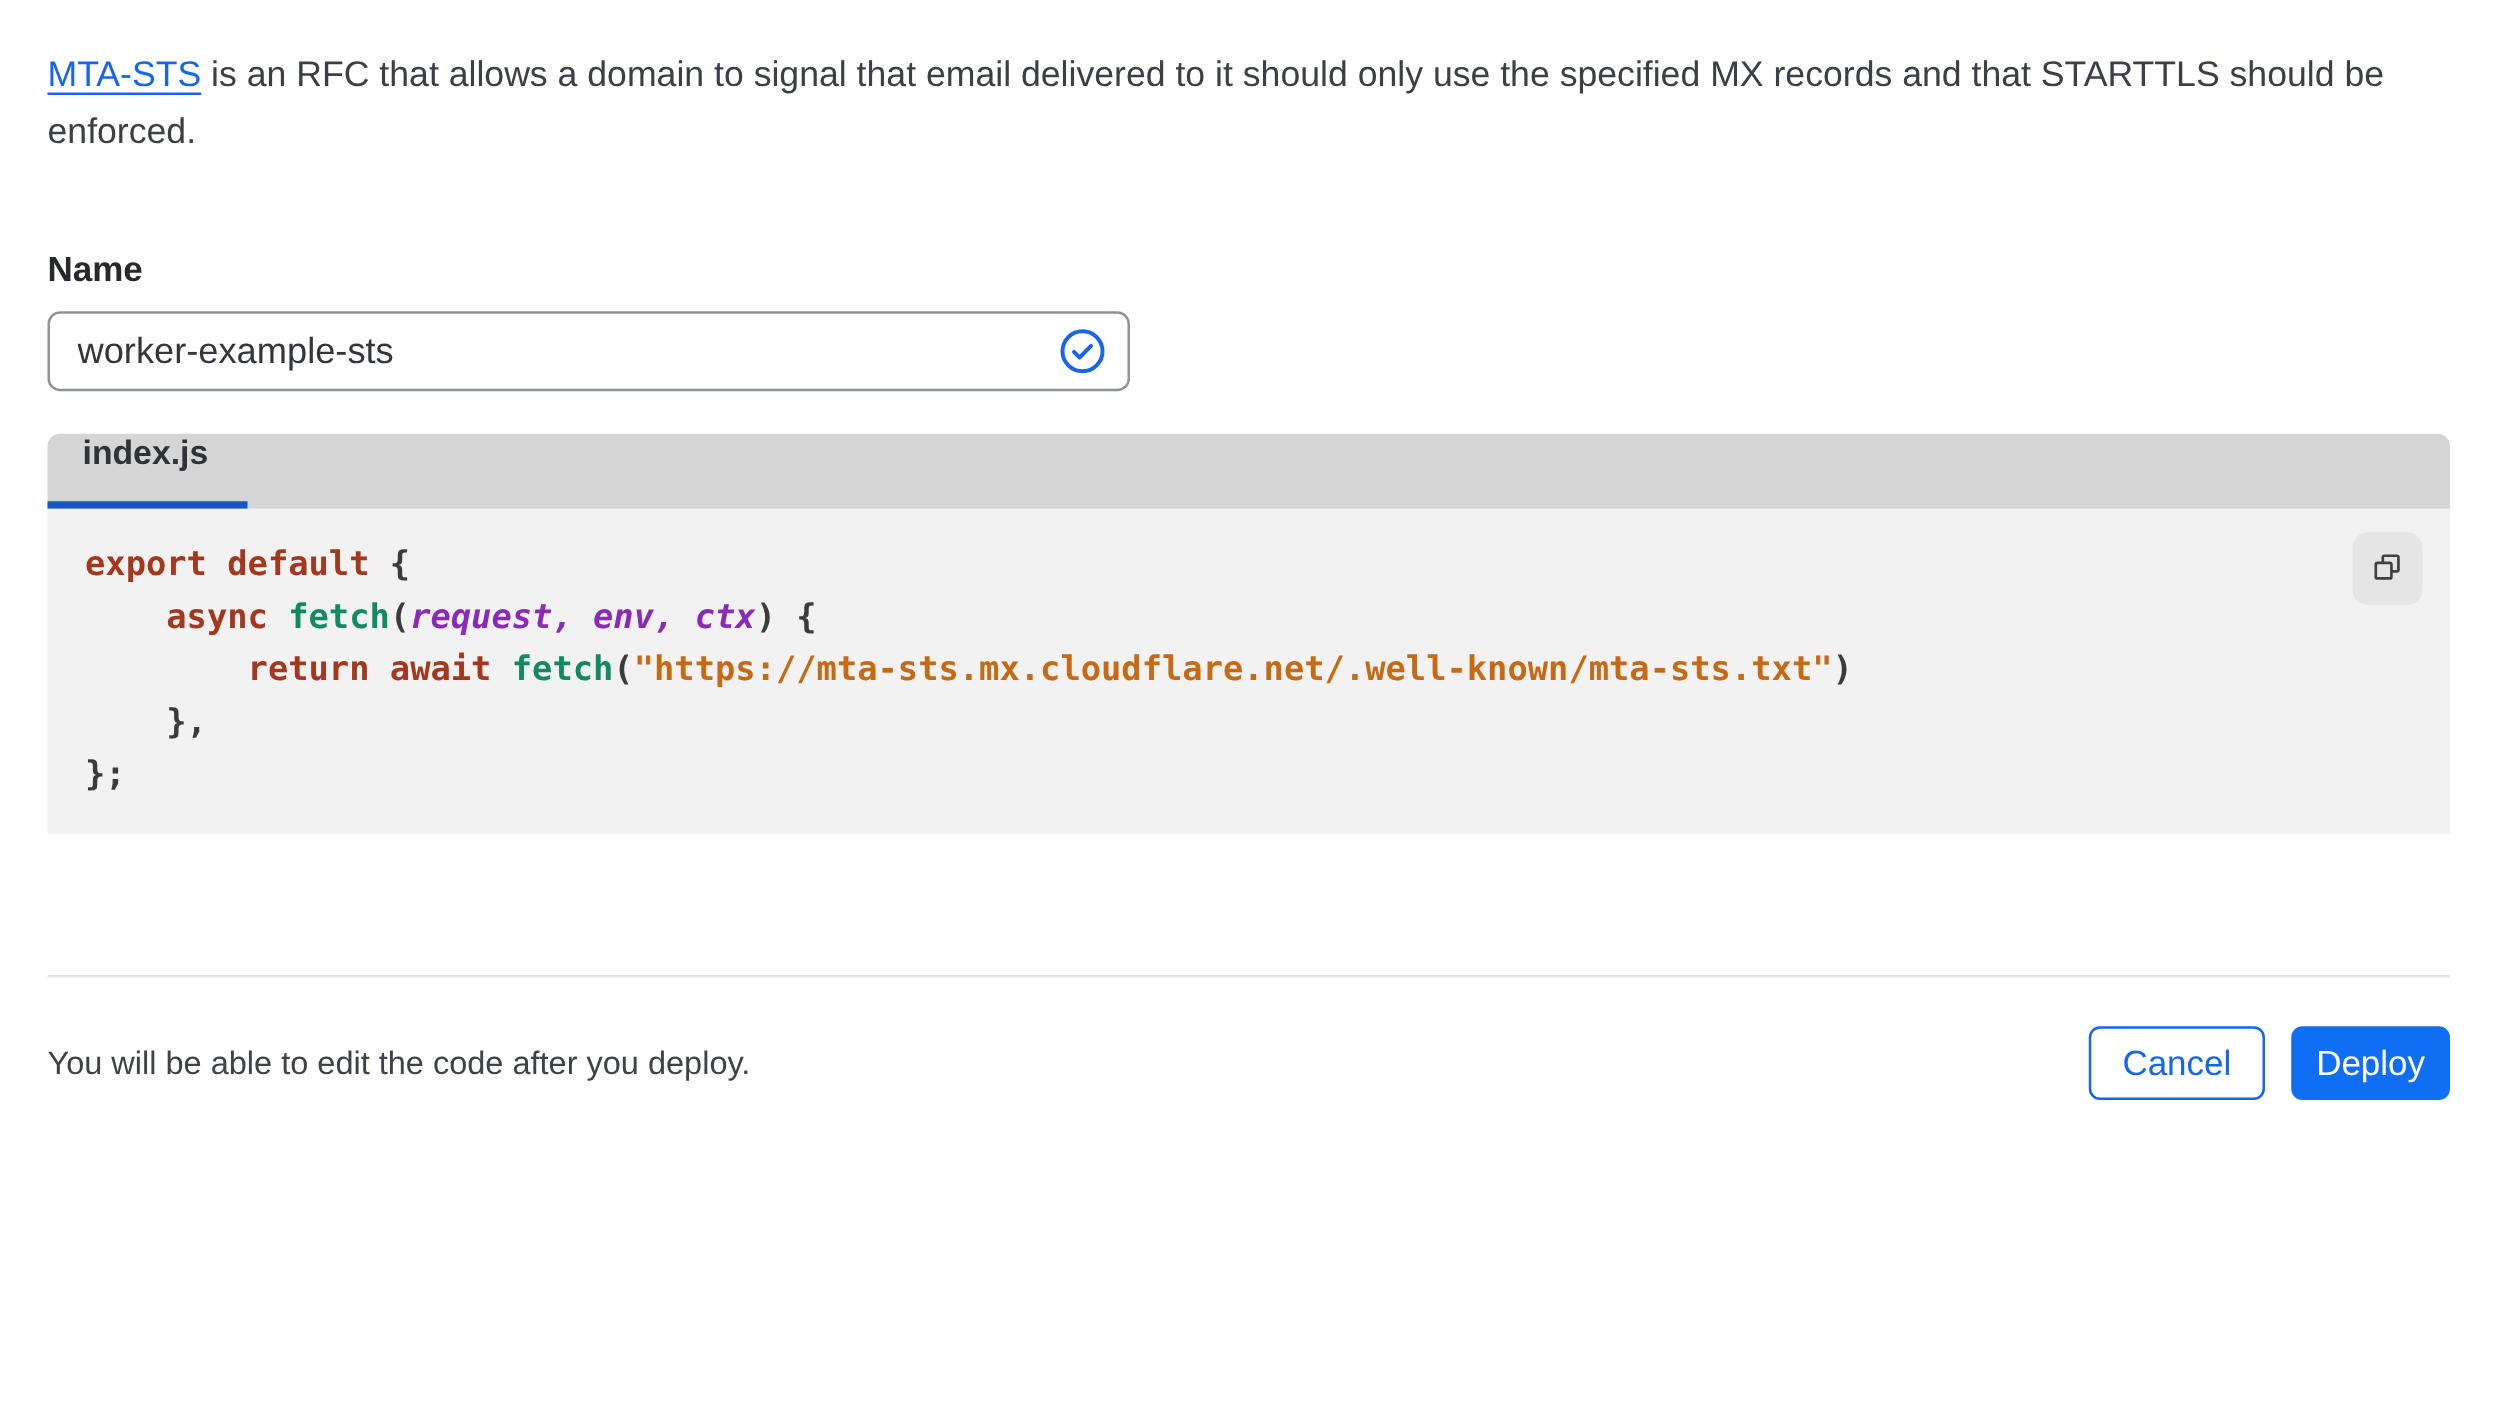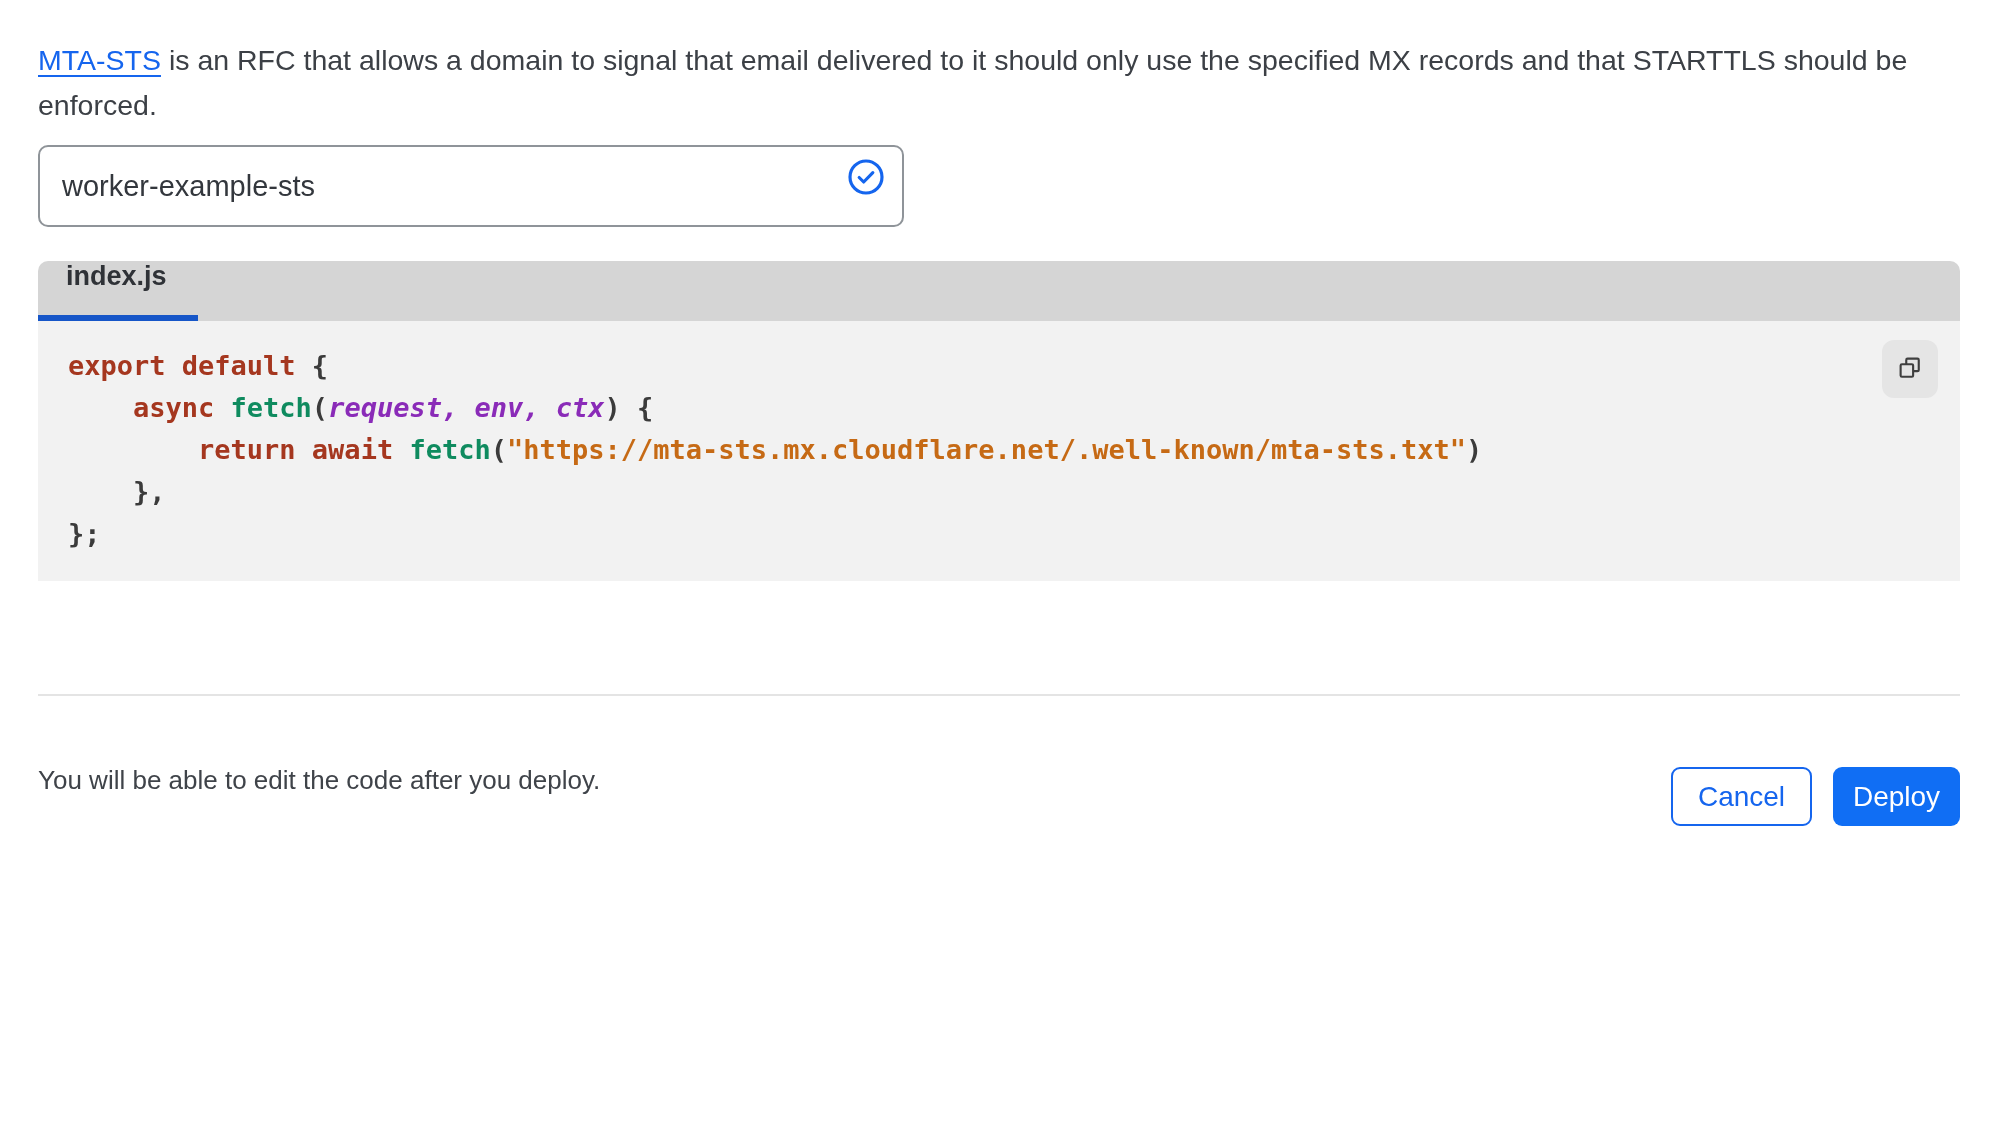--- a/index.html
+++ b/index.html
@@ -51,21 +51,21 @@
   }
 
   .field-label{
     margin-top:72px;
     font-size:28px; font-weight:700;
     color:#26292e;
   }
   .input-wrap{
     position:relative;
     margin-top:17px;
-    width:866px; height:82px;text-decoration:underline;
+    width:866px; height:64px;text-decoration:underline;
   }
   .input-wrap input{
     width:100%; height:100%;
     border:2px solid var(--input-border);
     border-radius:10px;
     padding:0 70px 0 22px;
     font-size:29px;
     font-family:"Liberation Sans", sans-serif;
     color:#33373d;
     outline:none;
@@ -140,21 +140,21 @@
   }
   .footer-row{
     margin-top:0;
     padding-top:31px;
     width:1922px;
     display:flex; align-items:center; justify-content:space-between;
   }
   .footer-note{
     font-size:26px; color:#3f4349;
   }
-  .footer-actions{ display:flex; gap:21px;margin-top:32px; }
+  .footer-actions{ display:flex; gap:21px; }
   .btn{
     height:59px;
     border-radius:9px;
     font-size:28px;
     font-family:"Liberation Sans", sans-serif;
     display:flex; align-items:center; justify-content:center;
     cursor:pointer;
   }
   .btn-secondary{
     width:141px;
@@ -170,20 +170,21 @@
   }
 </style>
 </head>
 <body>
 
 <div class="content">
 
 
   <p class="description"><a class="doc-link">MTA-STS</a><span> is an RFC that allows a domain to signal that email delivered to it should only use the specified MX records and that STARTTLS should be enforced.</span></p>
 
+  <div class="field-label">Name</div>
 
   <div class="input-wrap">
     <input type="text" value="worker-example-sts" style="">
     <span class="valid-icon">
       <svg width="40" height="40" viewBox="0 0 24 24" fill="none">
         <circle cx="12" cy="12" r="9.6" stroke="#1565ee" stroke-width="1.9"></circle>
         <path d="M7.9 12.3 L10.6 15 L16.1 9.4" stroke="#1565ee" stroke-width="1.9" stroke-linecap="round" stroke-linejoin="round"></path>
       </svg>
     </span>
   </div>

